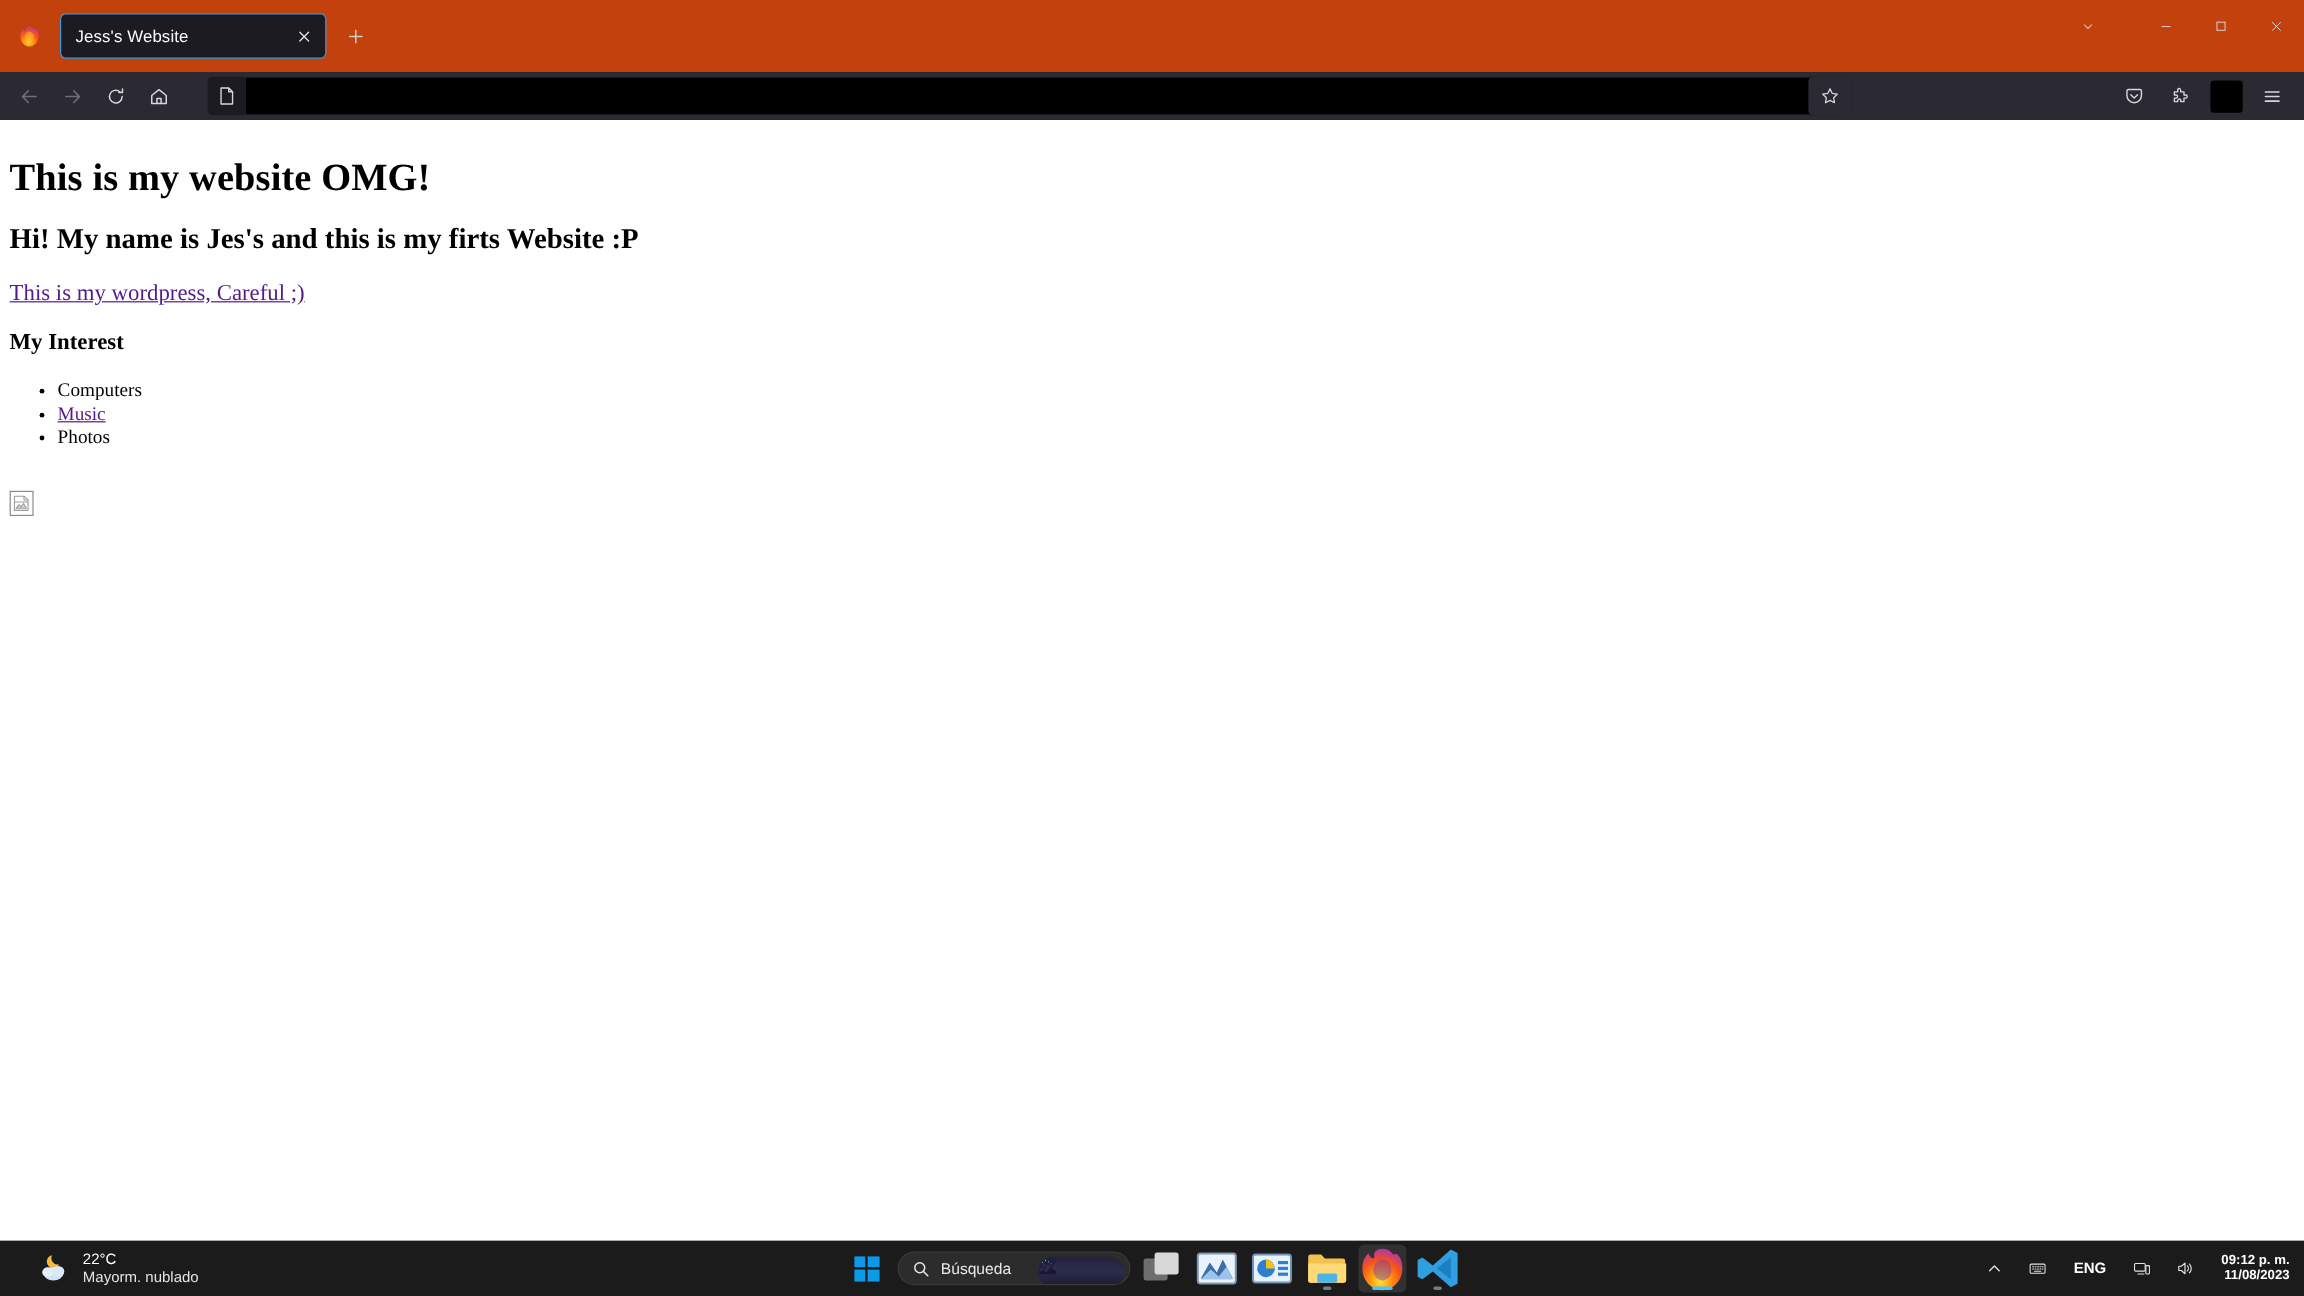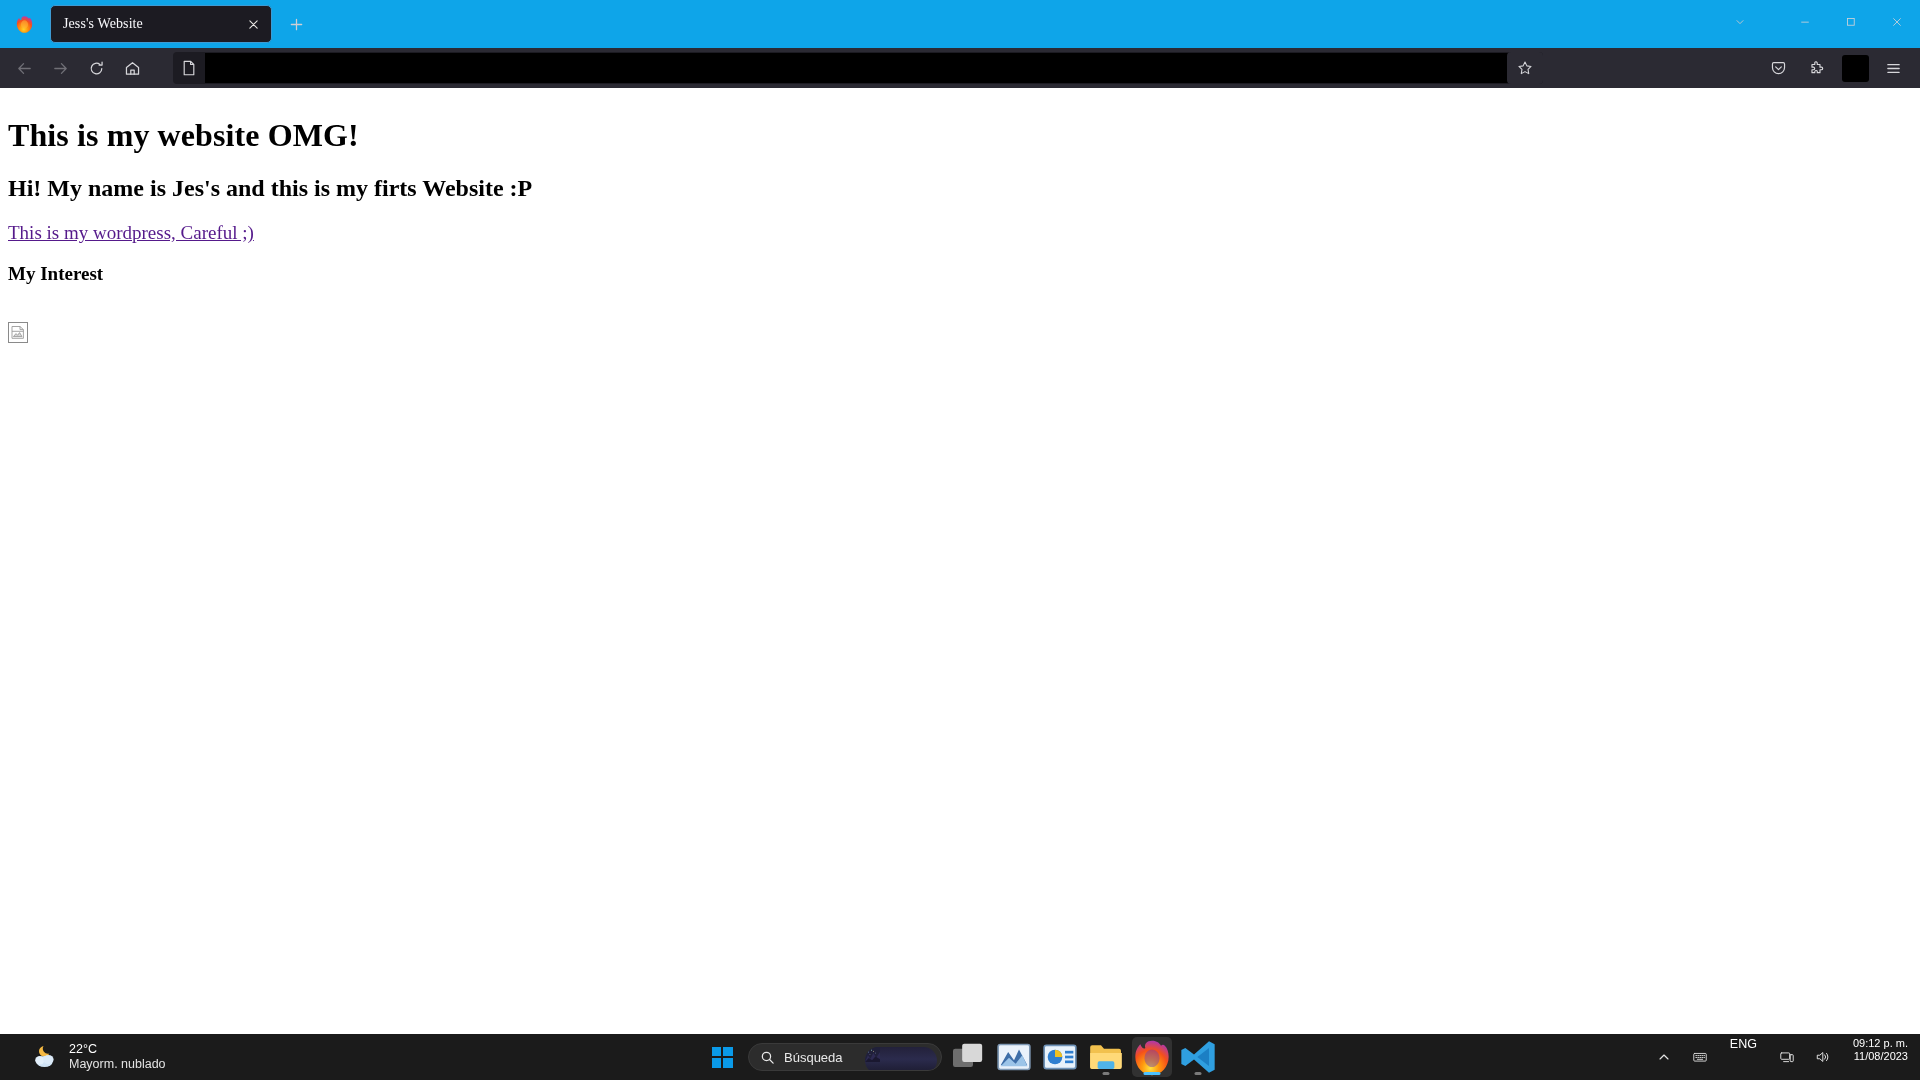--- a/index.html
+++ b/index.html
@@ -9,24 +9,23 @@
     background: #000;
     font-family: "Liberation Sans", sans-serif;
   }
   #root { width: 1920px; height: 1080px; position: relative; display: flex; flex-direction: column; }
 
   
   .browser { display: flex; flex-direction: column; height: 1034px; background: #1c1b22; }
 
   
   .tabstrip {
-    height: 48px; background: #0ea5e9;
+    height: 60px; background: #c2410c;
     display: flex; align-items: center; padding-left: 4px;
     position: relative;
-    font-family: Liberation Serif, serif;
   }
   .ff-logo { width: 40px; height: 44px; display: flex; align-items: center; justify-content: center; }
   .ff-logo svg { width: 19px; height: 19px; }
 
   .tab {
     height: 38px; width: 222px; margin-left: 6px;
     background: #1c1b22;
     border: 1.6px solid #3d9bd4;
     border-radius: 5px;
     display: flex; align-items: center;
@@ -148,21 +147,21 @@
 
   .tb-app { width: 40px; height: 40px; display: flex; align-items: center; justify-content: center;
             border-radius: 5px; position: relative; }
   .tb-app.active { background: #313131; }
   .tb-app .indicator {
     position: absolute; bottom: 2px; left: 50%; transform: translateX(-50%);
     height: 3px; border-radius: 2px; background: #7a7a7a; width: 7px;
   }
   .tb-app.active .indicator { background: #4cc2ff; width: 17px; }
 
-  .tb-tray { position: absolute; right: 0; display: flex; align-items: flex-start; padding-right: 12px; gap: 8px; }
+  .tb-tray { position: absolute; right: 0; display: flex; align-items: center; padding-right: 12px; gap: 8px; font-weight: bold; }
   .tray-btn { width: 28px; height: 40px; display: flex; align-items: center; justify-content: center; }
   .tray-btn svg { width: 16px; height: 16px; }
   .tray-lang { font-size: 12.5px; color: #fff; padding: 0 8px; }
   .tb-clock { text-align: right; line-height: 1.2; font-size: 11px; color: #fff; padding-left: 8px; }
 </style>
 </head>
 <body>
 
 <div id="root">
 
@@ -286,20 +285,25 @@
     </div>
 
     <div class="viewport">
       <div class="page">
         <h1>This is my website OMG!</h1>
         <h2>Hi! My name is Jes's and this is my firts Website :P</h2>
         <p>
           <a href="#">This is my wordpress, Careful ;)</a>
         </p>
         <h3>My Interest</h3>
+        <ul>
+          <li><span>Computers</span></li>
+          <li><a href="#">Music</a></li>
+          <li><span>Photos</span></li>
+        </ul>
         <span class="broken-img">
           <svg viewBox="0 0 14 15" fill="none" stroke="#9b9b9b" stroke-width="0.9" stroke-linejoin="round">
             <path d="M1 1.5 H9 L12.4 4.6 V13.3 H1 Z" fill="#ffffff"></path>
             <path d="M9 1.5 V4.6 H12.4"></path>
             <path d="M2.4 11.6 L5 8.6 L6.6 10.3 L8.6 7.6 L11 11.6 Z" fill="#d8d8d8" stroke="#9b9b9b"></path>
             <path d="M1 6.3 H12.4"></path>
           </svg>
         </span>
       </div>
     </div>

